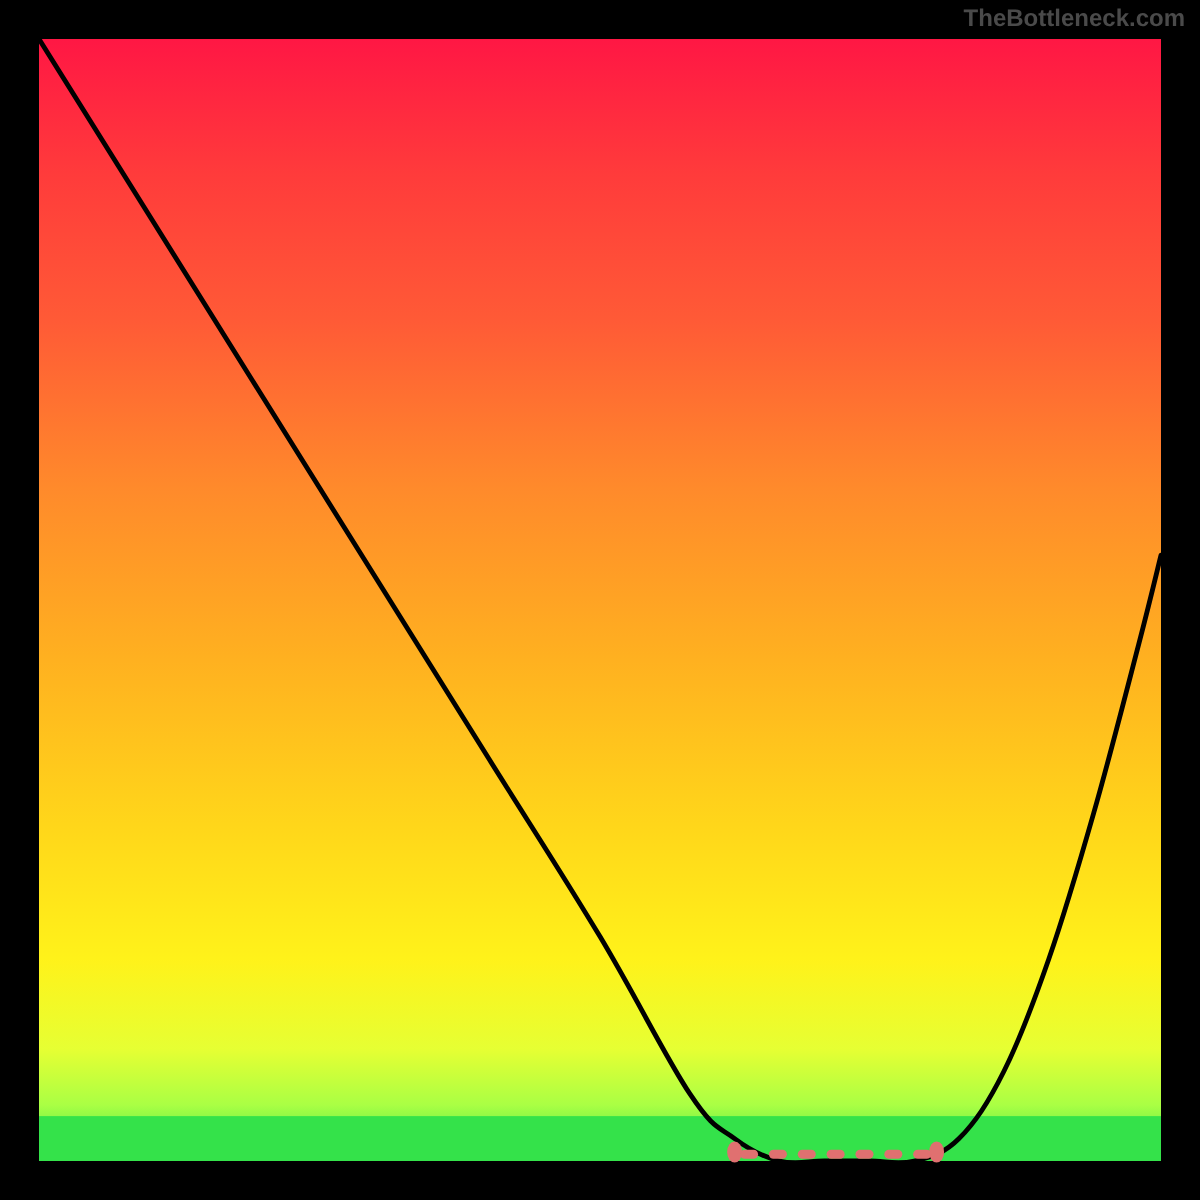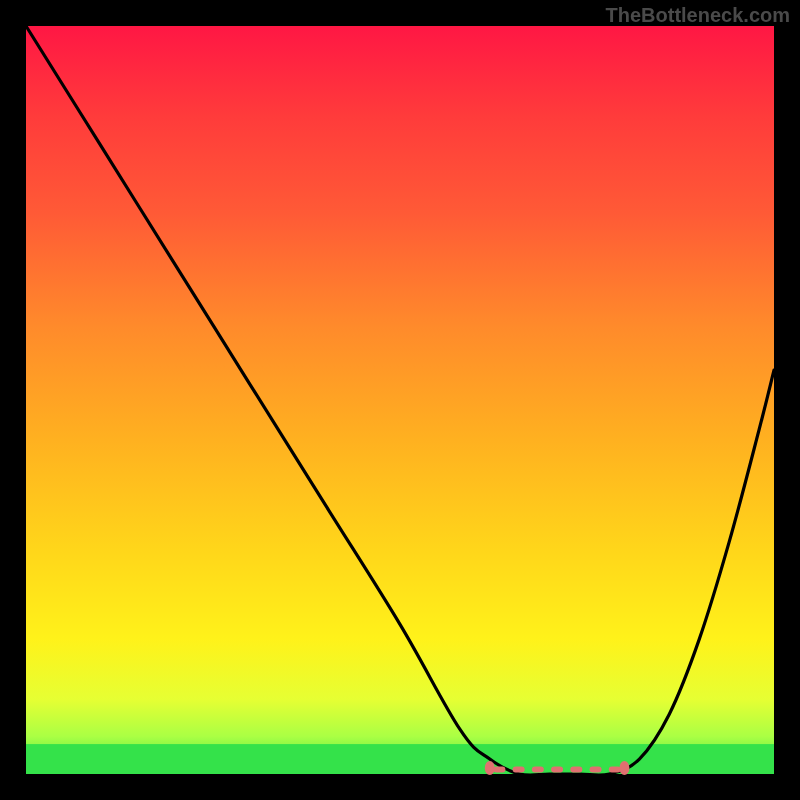--- a/index.html
+++ b/index.html
@@ -15,21 +15,21 @@
     position: relative;
     width: 800px;
     height: 800px;
     background: #000;
   }
   .attribution {
     position: absolute;
     top: 4px;
     right: 10px;
     color: #4a4a4a;
-    font-size: 20px;
+    font-size: 16px;
     font-weight: bold;
     z-index: 10;
   }
   svg {
     display: block;
     position: absolute;
     top: 0;
     left: 0;
   }
 </style>

